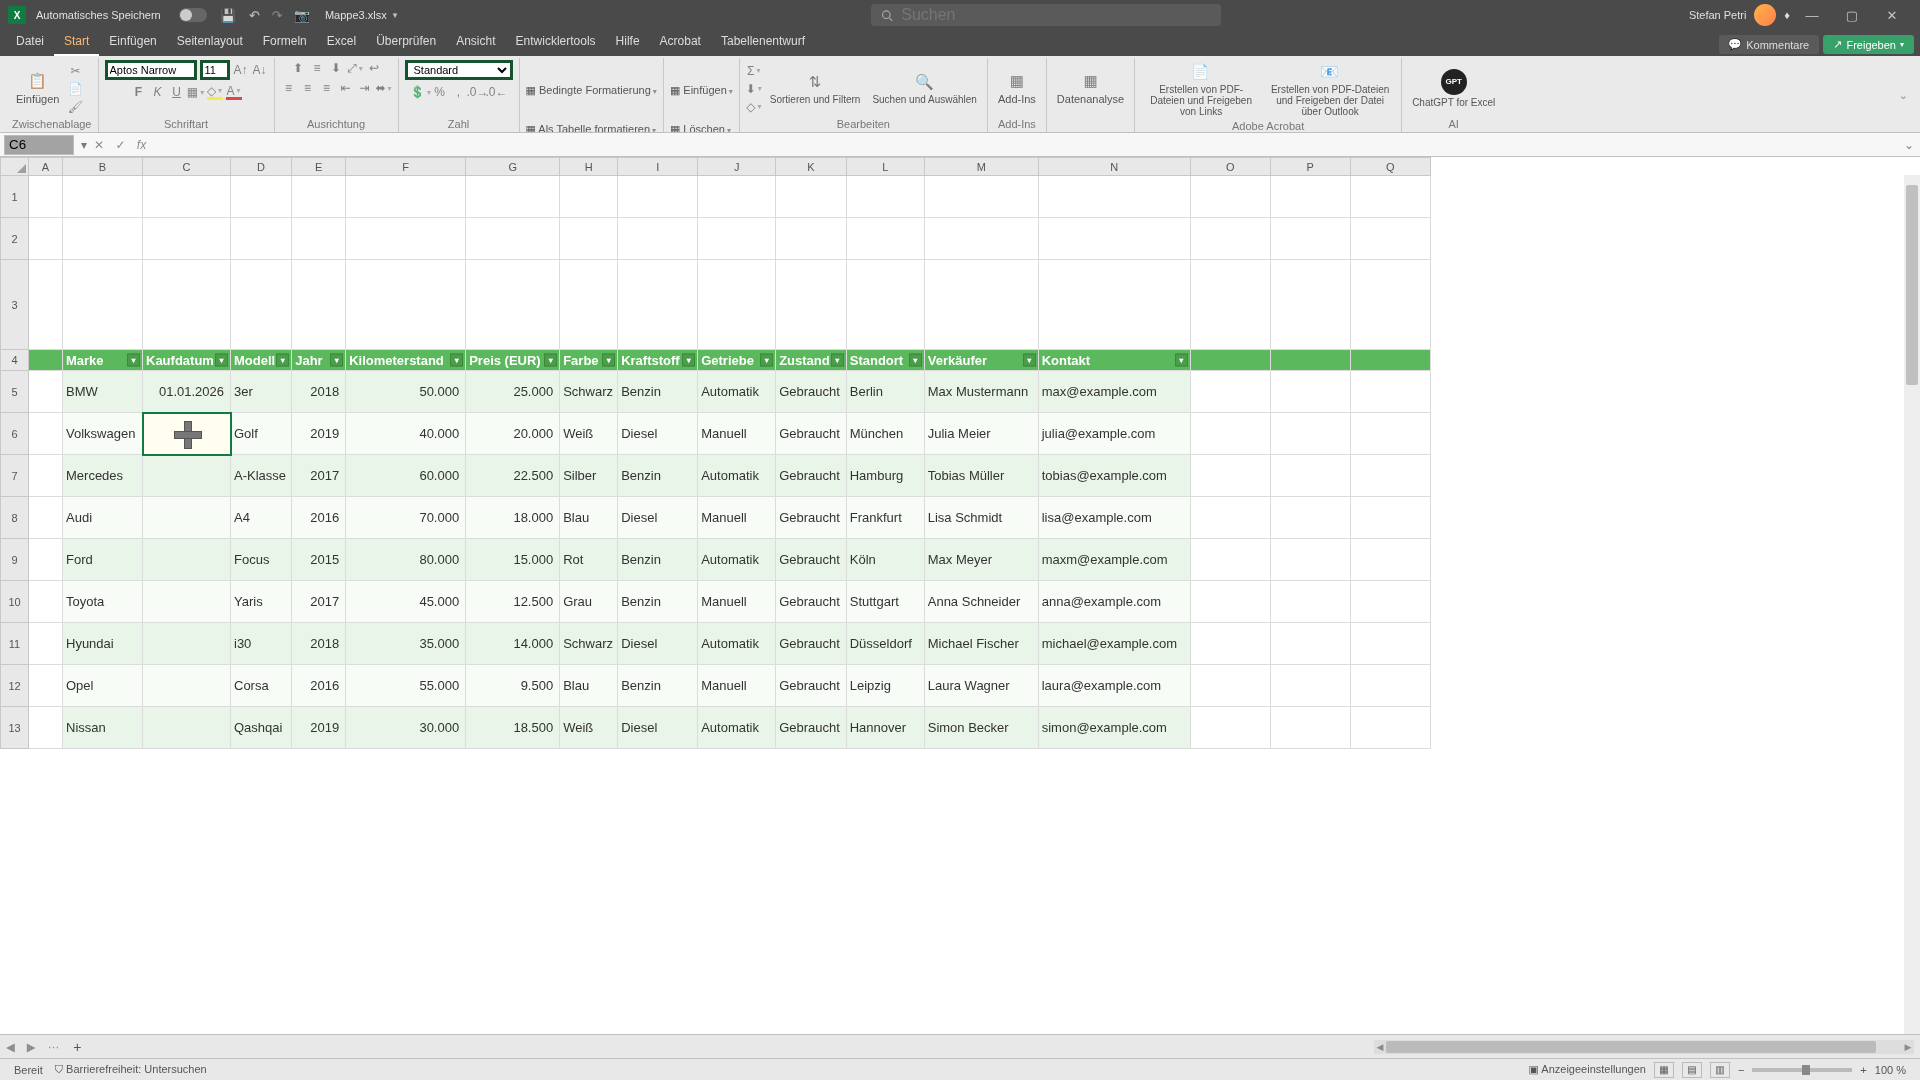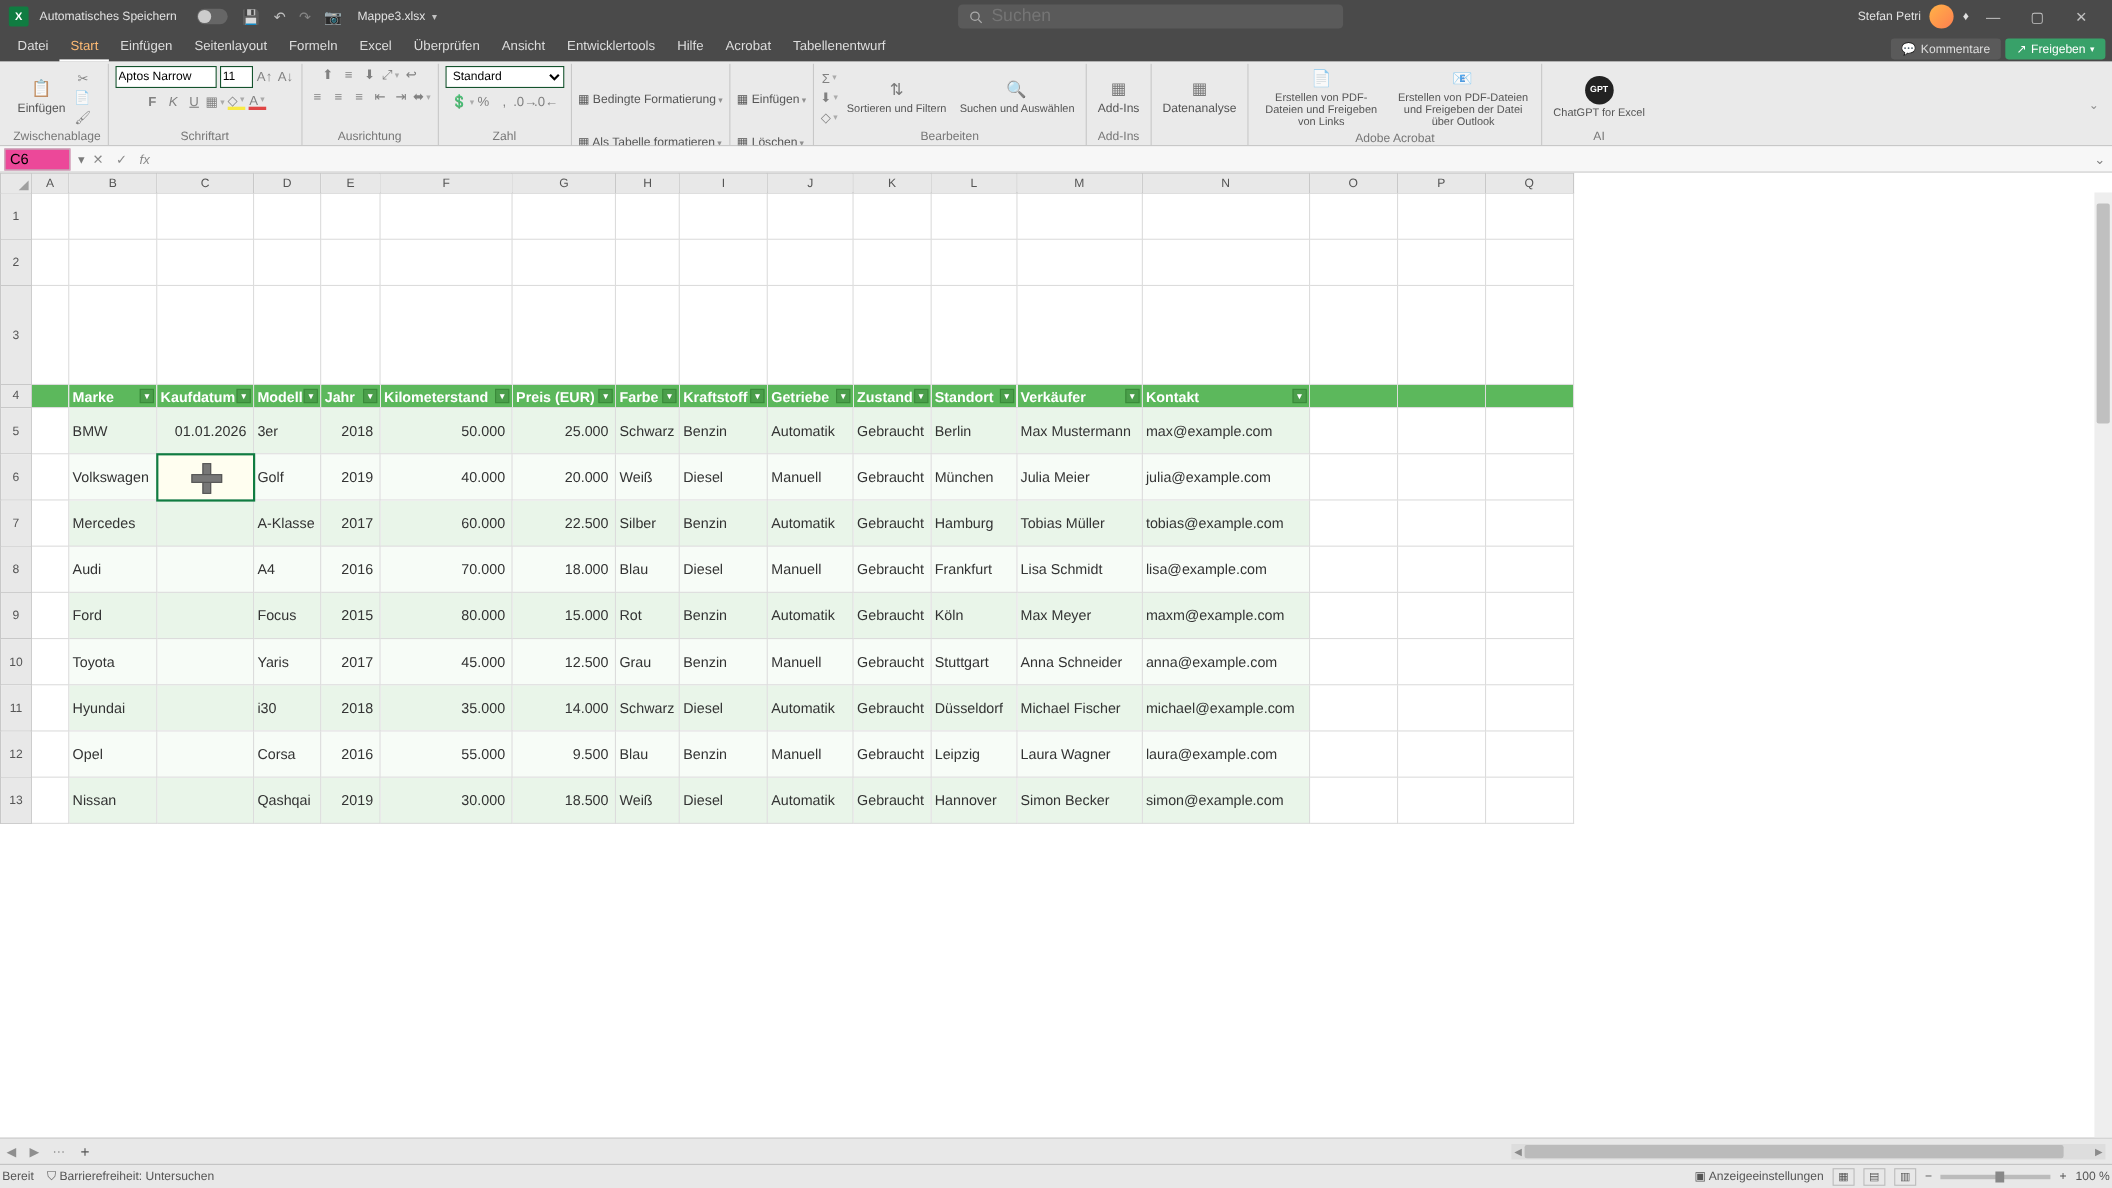--- a/index.html
+++ b/index.html
@@ -29,30 +29,30 @@
 .menubar .btn.share { background: #38a169; color: #fff; }
 
 
 .ribbon { background: #eaeaea; border-bottom: 1px solid #c0c0c0; display: flex; align-items: stretch; height: 77px; padding: 2px 6px 0; color: #555; font-size: 11px; overflow: hidden; }
 .ribbon .group { border-right: 1px solid #c8c8c8; padding: 2px 6px 0; display: flex; flex-direction: column; justify-content: space-between; }
 .ribbon .group-body { display: flex; align-items: center; gap: 4px; flex: 1; }
 .ribbon .group-label { text-align: center; color: #777; padding: 1px 0 2px; position: relative; }
 .ribbon .vbtn { display: flex; flex-direction: column; align-items: center; gap: 2px; padding: 2px 4px; min-width: 36px; text-align: center; line-height: 1.1; }
 .ribbon .ico { width: 20px; height: 20px; opacity: .75; display: flex; align-items: center; justify-content: center; font-size: 15px; }
 .ribbon .ico-sm { width: 16px; height: 16px; font-size: 12px; opacity: .7; display: inline-flex; align-items: center; justify-content: center; }
-.ribbon select, .ribbon input.combo { font-size: 11px; border: 1px solid #14532d; background: #fff; height: 20px; padding: 0 2px; }
+.ribbon select, .ribbon input.combo { font-size: 11px; border: 3px solid #14532d; background: #fff; height: 20px; padding: 0 2px; }
 .ribbon .col { display: flex; flex-direction: column; gap: 2px; }
 .ribbon .row { display: flex; gap: 3px; align-items: center; }
 .ribbon .drop::after { content: "▾"; font-size: 8px; margin-left: 2px; opacity: .6; }
 .ribbon .txt-item { font-size: 11px; white-space: nowrap; margin-top: 24px; }
 .gpt-badge { width: 26px; height: 26px; border-radius: 50%; background: #222; color: #fff; font-size: 8px; font-weight: bold; display: flex; align-items: center; justify-content: center; }
 
 
 .formula { height: 24px; background: #f7f7f7; border-bottom: 1px solid #c0c0c0; display: flex; align-items: center; font-size: 12px; }
-.formula .namebox { width: 60px; border: 1px solid #bbb; background: #ec4899; height: 20px; margin: 16px 4px; padding: 1px 4px; }
+.formula .namebox { width: 70px; border: 1px solid #bbb; background: #a3a3a3; height: 20px; margin: 16px 4px; padding: 1px 4px; }
 .formula .fx-btns span { opacity: .45; padding: 0 4px; font-size: 12px; }
 .formula .fx-input { flex: 1; border: none; background: none; height: 20px; padding: 0 6px; outline: none; }
 
 
 .sheet-wrap { position: relative; background: #fff; height: calc(100vh - 30px - 26px - 77px - 24px - 24px - 22px); overflow: hidden; }
 table.grid { border-collapse: collapse; table-layout: fixed; }
 table.grid th.colhdr, table.grid th.rowhdr { background: #e8e8e8; color: #555; font-weight: normal; border: 1px solid #c8c8c8; font-size: 11px; position: sticky; }
 table.grid th.colhdr { height: 18px; top: 0; }
 table.grid th.rowhdr { width: 28px; left: 0; text-align: center; }
 table.grid th.corner { width: 28px; height: 18px; background: #e8e8e8; border: 1px solid #c8c8c8; position: relative; }
@@ -77,21 +77,21 @@
 .sheettabs { height: 24px; background: #e8e8e8; border-top: 1px solid #c0c0c0; display: flex; align-items: center; font-size: 11.5px; color: #555; }
 .sheettabs .nav { padding: 0 6px; opacity: .6; }
 .sheettabs .tab { padding: 3px 10px; border-right: 1px solid #c8c8c8; cursor: pointer; white-space: nowrap; }
 .sheettabs .tab.active { background: #fff; border-bottom: 2px solid #107c41; color: #107c41; font-weight: 600; }
 .sheettabs .add { padding: 0 8px; font-size: 14px; }
 .sheettabs .hscroll { margin-left: auto; width: 540px; height: 14px; background: #ddd; margin-right: 6px; position: relative; display: flex; align-items: center; }
 .sheettabs .hscroll .thumb { position: absolute; left: 12px; height: 12px; width: 490px; background: #bbb; border-radius: 2px; }
 .sheettabs .hscroll .arr { width: 12px; text-align: center; font-size: 9px; opacity: .6; }
 
 
-.status { height: 22px; background: #e8e8e8; border-top: 1px solid #c0c0c0; display: flex; align-items: center; font-size: 11px; color: #555; padding: 0 2px; gap: 12px; }
+.status { height: 22px; background: #e8e8e8; border-top: 1px solid #c0c0c0; display: flex; align-items: center; font-size: 11px; color: #555; padding: 0 14px; gap: 12px; }
 .status .right { margin-left: auto; display: flex; align-items: center; gap: 8px; }
 .status .viewbtn { width: 20px; height: 16px; border: 1px solid #bbb; display: flex; align-items: center; justify-content: center; font-size: 10px; }
 .status .zoom-slider { width: 100px; height: 4px; background: #bbb; position: relative; }
 .status .zoom-slider::after { content: ""; position: absolute; left: 50%; top: -3px; width: 8px; height: 10px; background: #888; }
 
 .vs { position: absolute; right: 0; top: 18px; bottom: 0; width: 16px; background: #eee; }
 .vs .thumb { position: absolute; top: 10px; left: 2px; right: 2px; height: 200px; background: #c0c0c0; border-radius: 2px; }
 </style>
 </head>
 <body>

